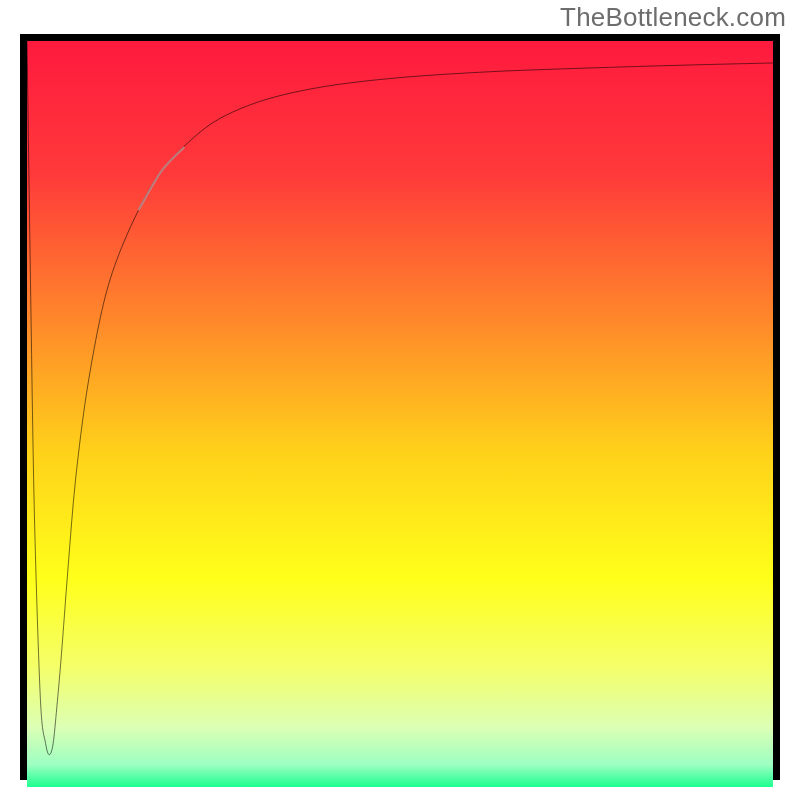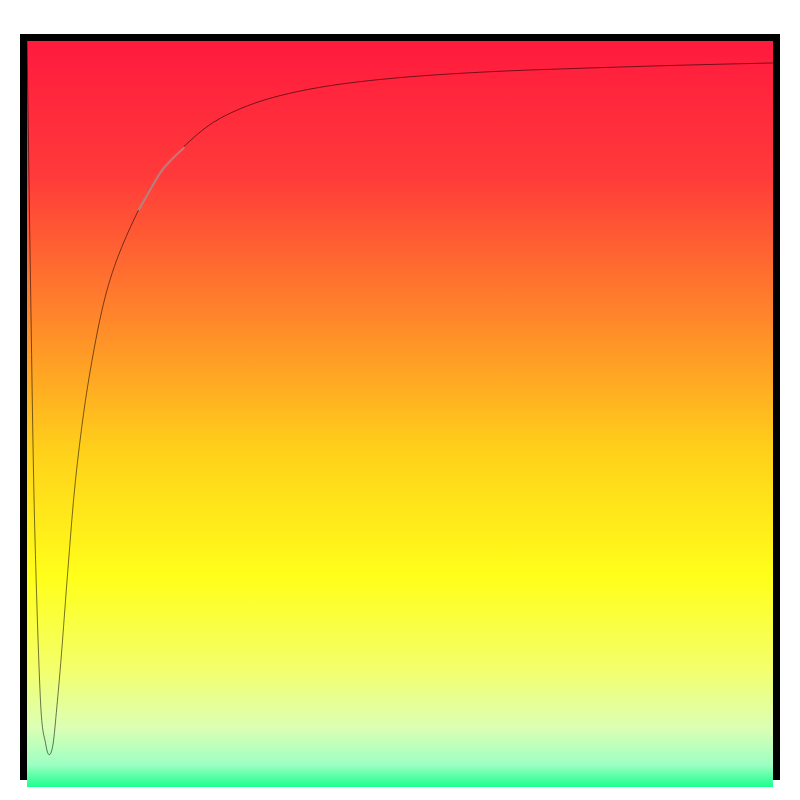--- a/index.html
+++ b/index.html
@@ -48,20 +48,21 @@
     width: 100%;
     height: 100%;
     overflow: visible;
   }
 </style>
 </head>
 <body>
 
 <div class="frame">
 
+  <div class="attribution">TheBottleneck.com</div>
 
   <div class="plot-box">
 
     <svg class="gradient" viewBox="0 0 100 100" preserveAspectRatio="none">
       <defs>
         <linearGradient id="bg-grad" x1="0" y1="0" x2="0" y2="1">
             <stop offset="0.0%" stop-color="#ff1a3e"></stop>
             <stop offset="18.0%" stop-color="#ff3a3a"></stop>
             <stop offset="38.0%" stop-color="#ff8a2a"></stop>
             <stop offset="55.0%" stop-color="#ffd11a"></stop>

